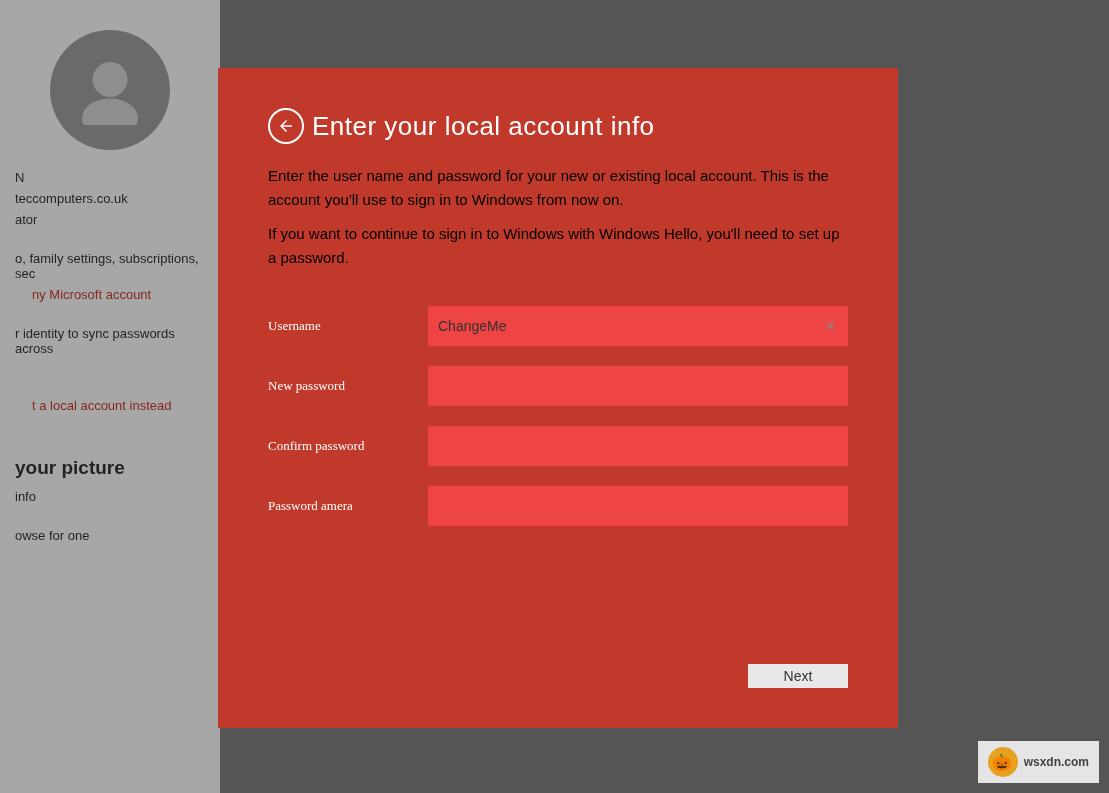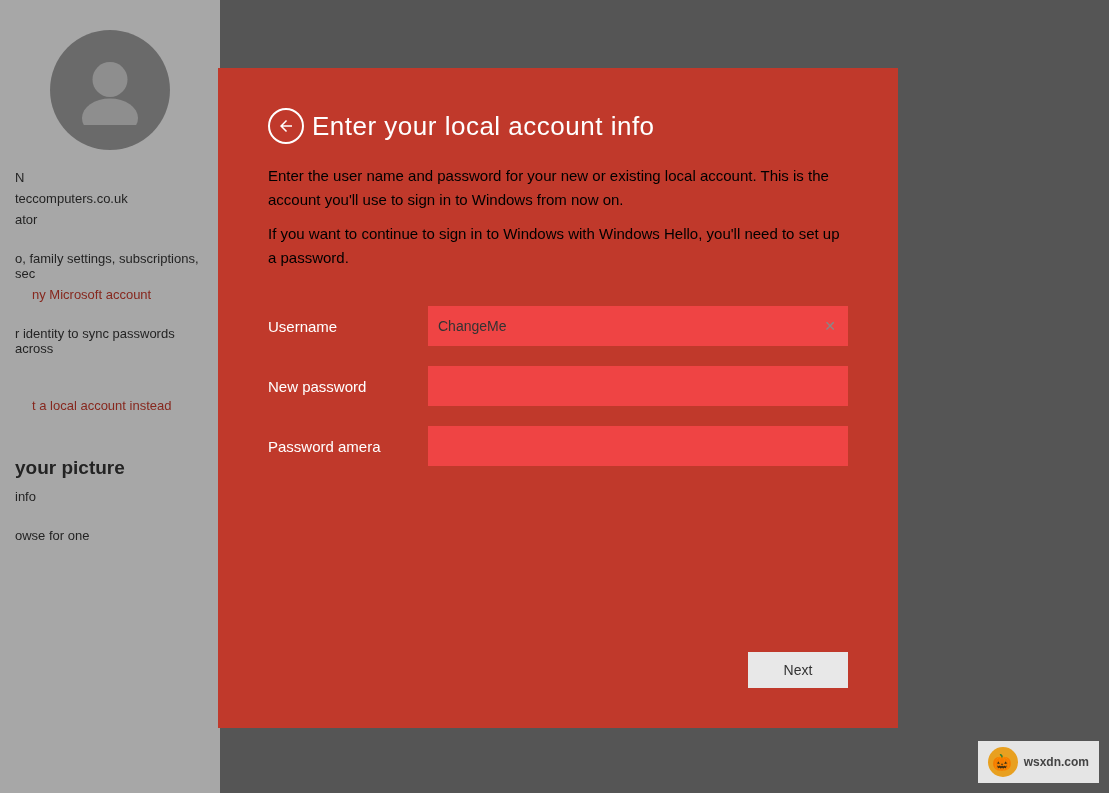--- a/index.html
+++ b/index.html
@@ -148,24 +148,25 @@
     }
 
     .form-row {
       display: flex;
       align-items: center;
       margin-bottom: 20px;
     }
 
     .form-label {
       color: white;
-      font-size: 15px;
+      font-size: 13px;
       font-weight: 300;
       width: 160px;
       flex-shrink: 0;
+      font-family: Liberation Serif, serif;
     }
 
     .input-wrapper {
       position: relative;
       flex: 1;
     }
 
     .form-input {
       width: 100%;
       height: 40px;
@@ -197,21 +198,21 @@
     
     .dialog-footer {
       display: flex;
       justify-content: flex-end;
       gap: 10px;
       margin-top: auto;
       padding-top: 20px;
     }
 
     .btn {
-      height: 36px;
+      height: 24px;
       min-width: 100px;
       padding: 0 24px;
       border: none;
       cursor: pointer;
       font-size: 14px;
       font-family: 'Segoe UI', Tahoma, Geneva, Verdana, sans-serif;
       font-weight: 400;
     }
 
     .btn-next {
@@ -307,20 +308,26 @@
       </div>
     </div>
 
     <div class="form-row">
       <label class="form-label">New password</label>
       <div class="input-wrapper">
         <input type="password" class="form-input" value="" style="">
       </div>
     </div>
 
+    <div class="form-row">
+      <label class="form-label">Confirm password</label>
+      <div class="input-wrapper">
+        <input type="password" class="form-input" value="" style="">
+      </div>
+    </div>
 
     <div class="form-row">
       <label class="form-label">Password amera</label>
       <div class="input-wrapper">
         <input type="text" class="form-input" value="" style="">
       </div>
     </div>
 
   </div>
 

